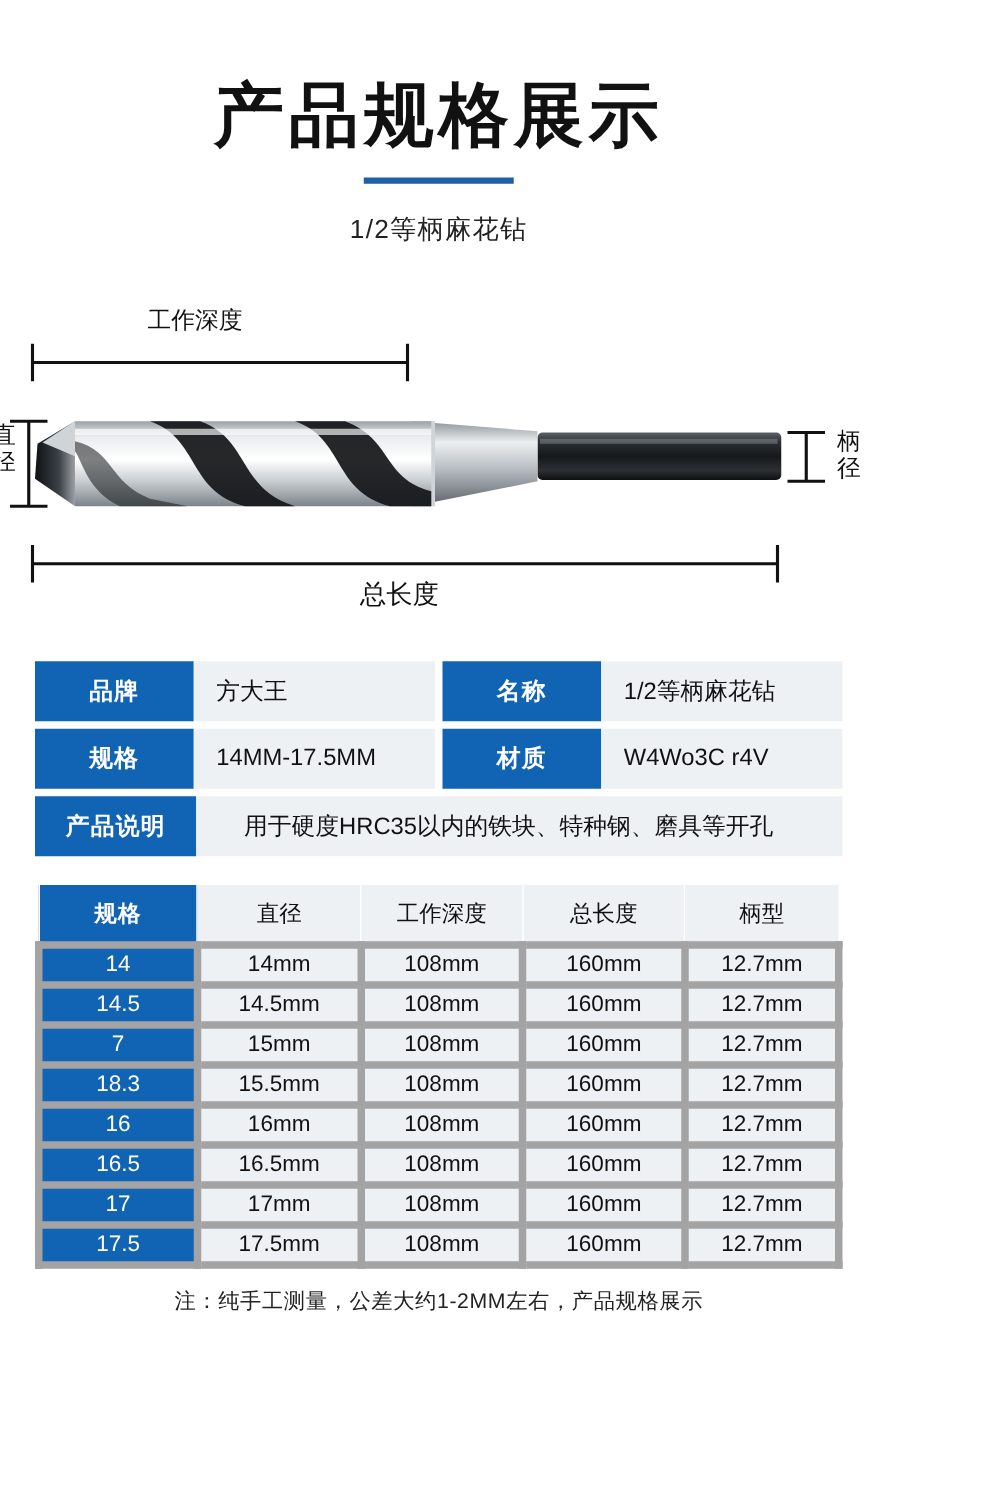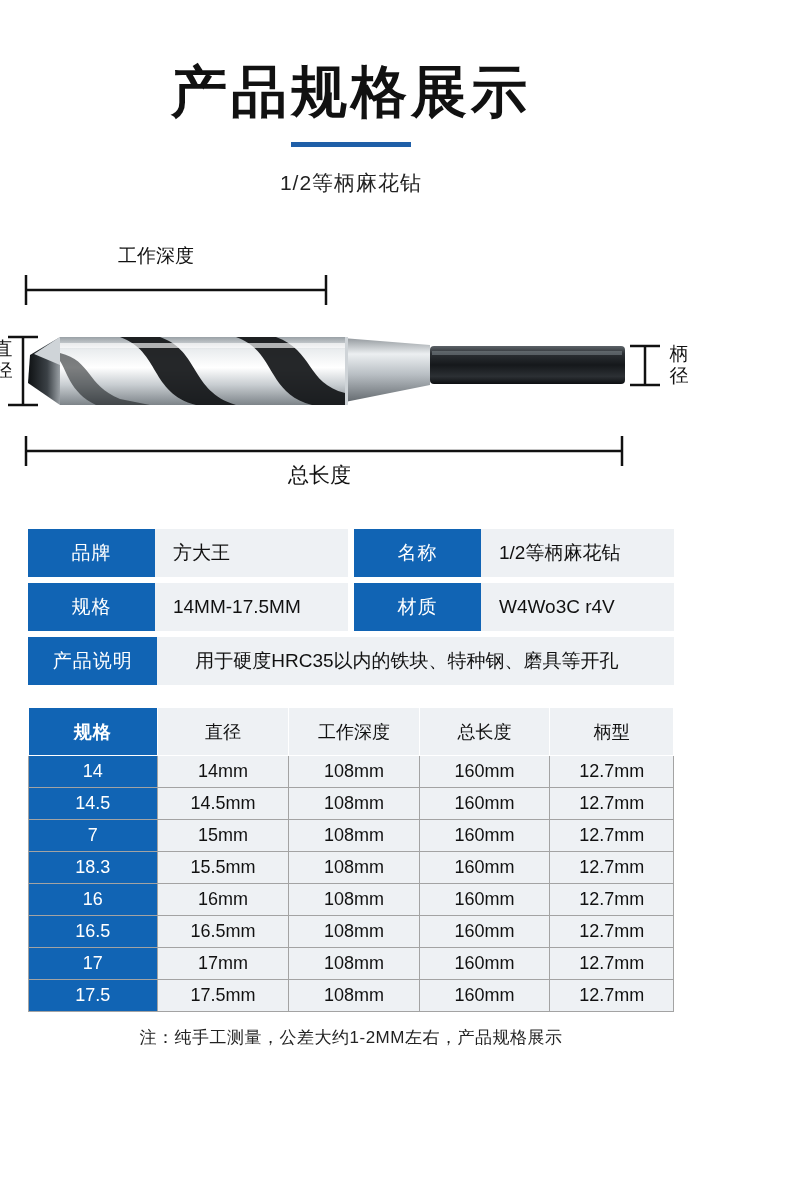--- a/index.html
+++ b/index.html
@@ -63,21 +63,21 @@
     text-align: center;
   }
 
   
   .spec-wrap { margin: 26px 28px 0; }
   .spec-row { display: flex; margin-bottom: 6px; }
   .spec-key {
     background: #1164b4;
     color: #fff;
     font-size: 19px;
-    font-weight: normal;
+    font-weight: bold;
     display: flex;
     align-items: center;
     justify-content: center;
     height: 48px;
     letter-spacing: 1px;
   }
   .spec-val {
     background: #eef1f4;
     color: #111;
     font-size: 19px;
@@ -108,21 +108,21 @@
   }
   table.data th.first {
     background: #1164b4;
     color: #ffffff;
     font-weight: bold;
     letter-spacing: 1px;
   }
   table.data td {
     height: 32px;
     text-align: center;
-    border: 1px solid #a3a3a3;
+    border: 6px solid #a3a3a3;
     background: #eef1f4;
     color: #111;
   }
   table.data td.first {
     background: #1164b4;
     color: #ffffff;
   }
   .foot-note {
     margin-top: 14px;
     text-align: center;

